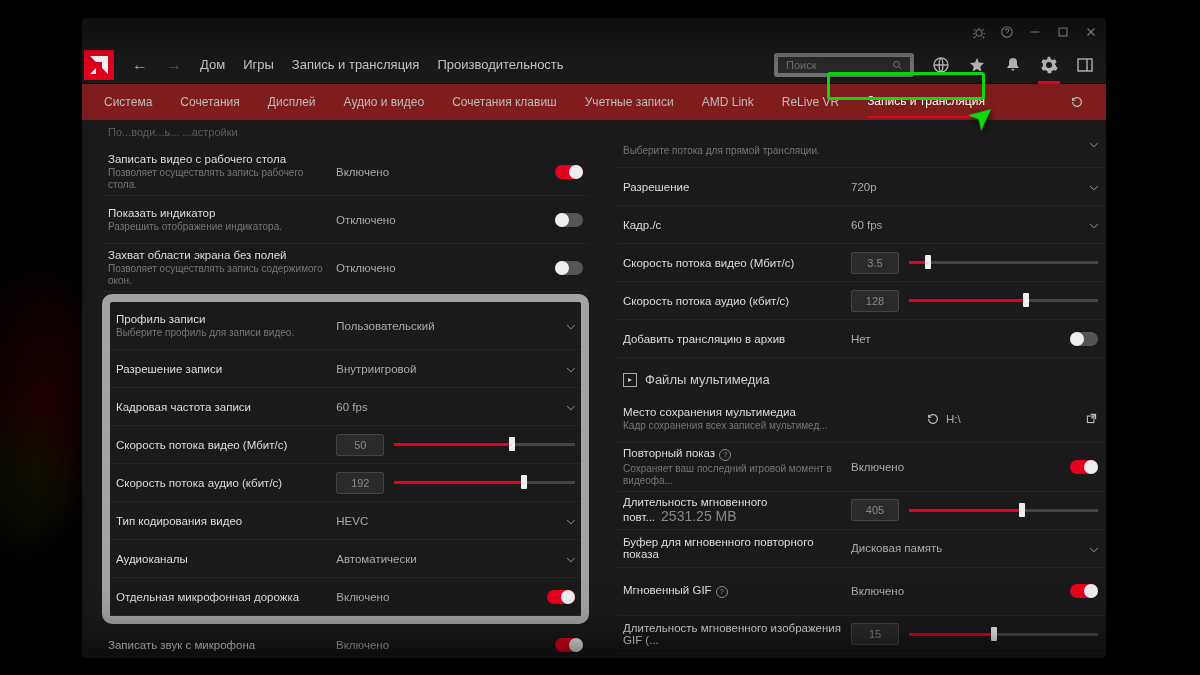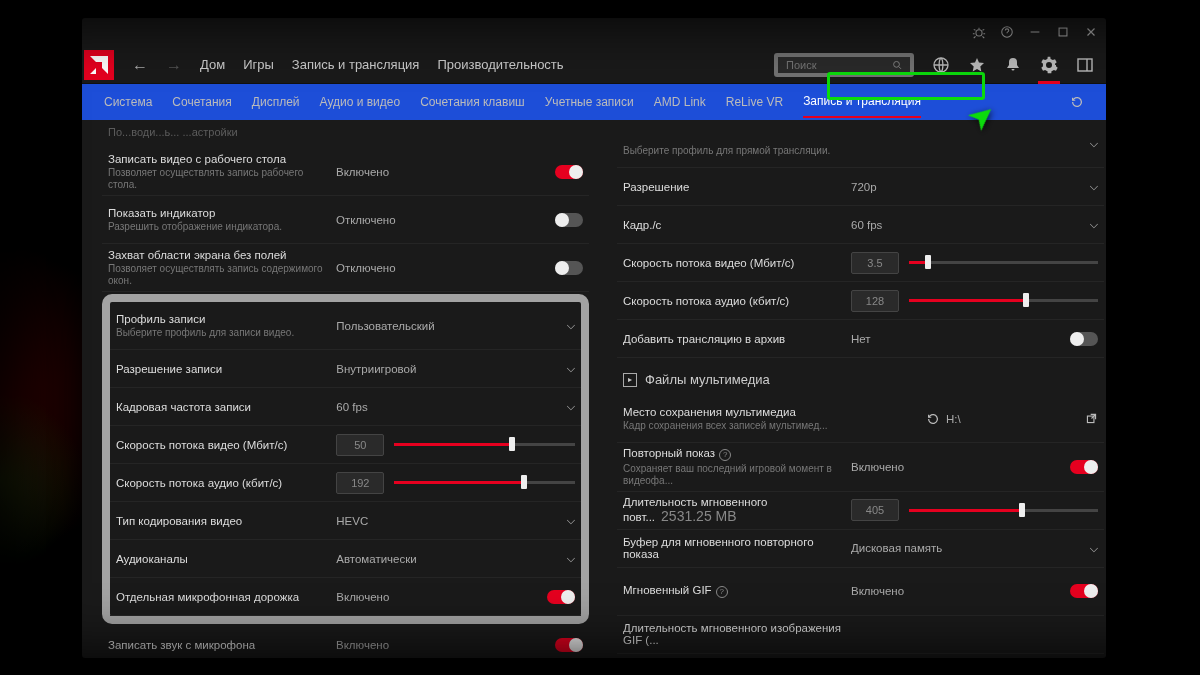--- a/index.html
+++ b/index.html
@@ -14,21 +14,21 @@
 .header { height: 38px; display: flex; align-items: center; padding: 0 12px; gap: 18px; background: #1a1a1a; border-bottom: 1px solid #111; }
 .logo { width: 30px; height: 30px; background: #e6001f; display: flex; align-items: center; justify-content: center; margin-left: -10px; }
 .nav-arrow { color: #aaa; font-size: 16px; cursor: pointer; }
 .nav-item { color: #ccc; font-size: 13px; cursor: pointer; }
 .sp { flex: 1; }
 .search { width: 140px; height: 24px; background: #2a2a2a; border: 4px solid #737373; border-radius: 3px; display: flex; align-items: center; padding: 0 8px; gap: 6px; color: #888; }
 .search input { background: none; border: none; color: #ccc; font-size: 11px; outline: none; width: 100%; }
 .header-icon { width: 18px; height: 18px; color: #bbb; cursor: pointer; }
 .header-icon.active { position: relative; }
 .header-icon.active::after { content: ''; position: absolute; bottom: -10px; left: -2px; right: -2px; height: 3px; background: #e6001f; }
-.subnav { height: 36px; display: flex; align-items: center; padding: 0 22px; gap: 20px; background: #1d4ed8; }
+.subnav { height: 36px; display: flex; align-items: center; padding: 0 22px; gap: 28px; background: #7f1d1d; }
 .subnav-item { color: #bbb; font-size: 12px; cursor: pointer; white-space: nowrap; }
 .subnav-item.active { color: #fff; position: relative; padding-bottom: 2px; }
 .subnav-item.active::after { content: ''; position: absolute; bottom: -8px; left: 0; right: 0; height: 2px; background: #e6001f; }
 .subnav .reset { margin-left: auto; color: #bbb; cursor: pointer; }
 .content { display: flex; height: calc(100% - 102px); gap: 28px; padding: 0 2px 0 20px; }
 .col { flex: 1; overflow-y: auto; }
 .col::-webkit-scrollbar { width: 0; }
 .section-faded { opacity: 0.6; color: #888; padding: 6px 6px 10px; font-size: 11px; }
 .row { display: flex; align-items: center; min-height: 38px; border-bottom: 1px solid #252525; padding: 4px 6px; }
 .row.tall { min-height: 48px; }
@@ -300,21 +300,21 @@
   </div>
         <div class="row ">
     
     
   </div>
       </div>
     <div class="col" id="right-col">
         <div class="row tall">
   <div class="row-label">
             <span class="t" style="color:#777">&nbsp;</span>
-            <span class="d">Выберите профиль для прямой трансляции.</span>
+            <span class="d">Выберите потока для прямой трансляции.</span>
           </div>
   <div class="row-val select">
             <span></span>
             <span class="chev">⌵</span>
           </div>
 </div>
         <div class="row ">
     <div class="row-label">
       <span class="t">Разрешение</span>
 
@@ -443,20 +443,29 @@
             <div class="toggle on">
               <div class="knob"></div>
             </div>
           </div>
   </div>
         <div class="row ">
     <div class="row-label">
       <span class="t">Длительность мгновенного изображения GIF (...</span>
 
     </div>
+    <div class="row-val ">
+            <div class="numbox">15</div>
+  <div class="slider">
+              <div class="track">
+                <div class="fill" style="width:45%"></div>
+                <div class="thumb" style="left:calc(45% - 3px)"></div>
+              </div>
+            </div>
+          </div>
   </div>
       </div>
   </div>
 
 </div>
 
 <div class="hl-tab" style="left:827px; top:72px; width:158px; height:28px;"></div>
 <div class="arrow-ptr" style="left:968px; top:97px;">➤</div>
 
 <div class="vignette"></div>

